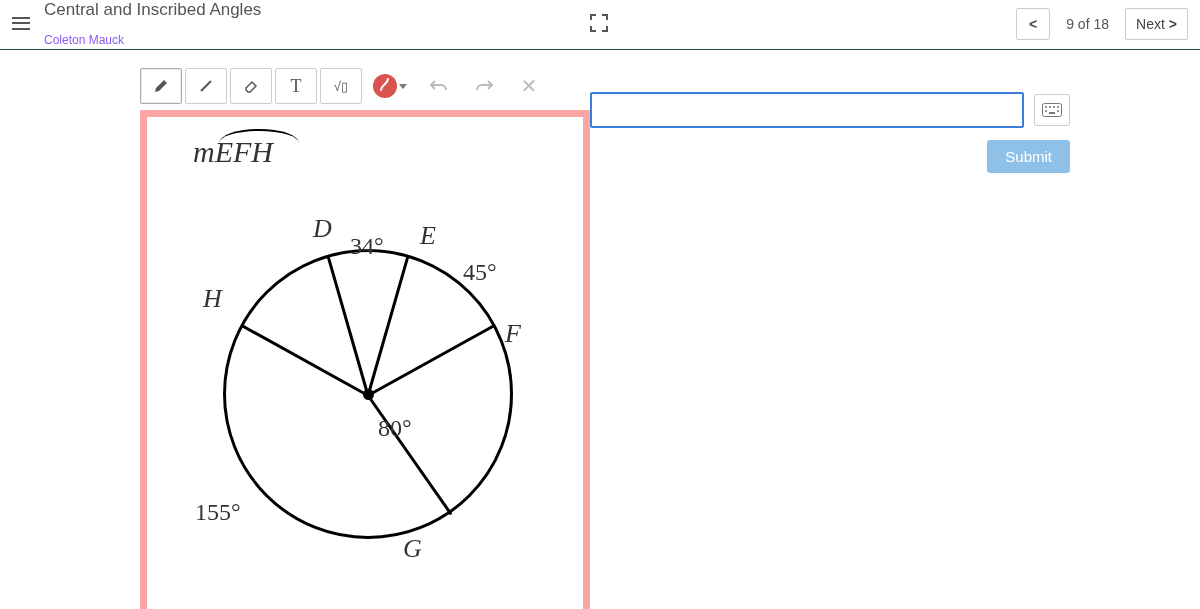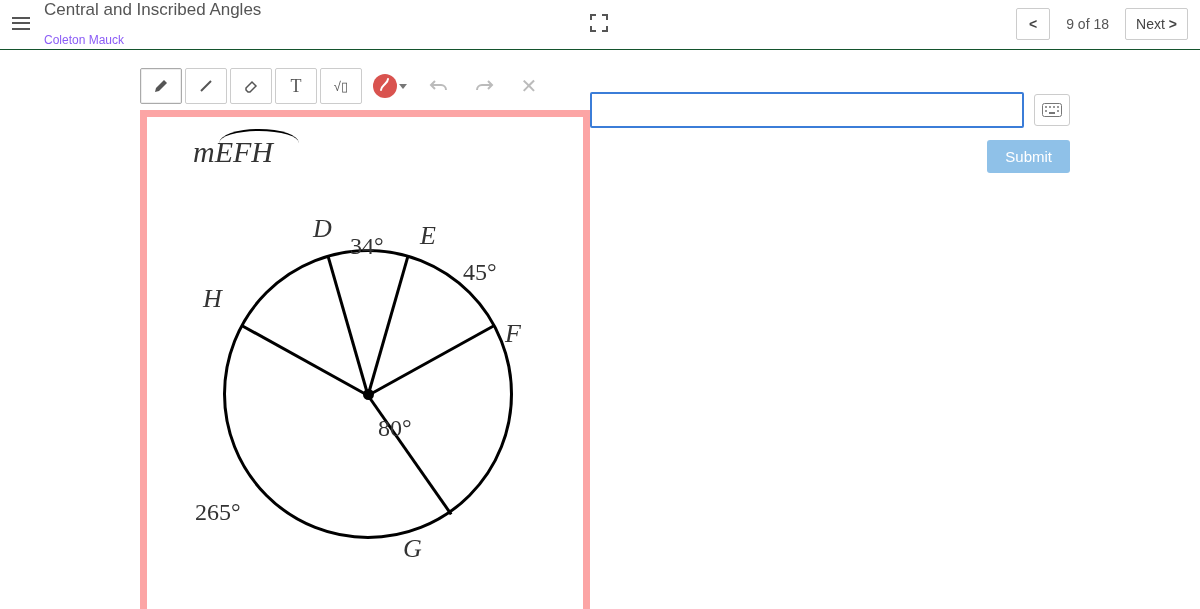--- a/index.html
+++ b/index.html
@@ -311,21 +311,21 @@
         <div class="radius" style="transform: rotate(55deg);"></div>
         <div class="radius" style="transform: rotate(-151deg);"></div>
 
         <span class="pt-label" style="left:130px; top:15px;">D</span>
         <span class="ang-label" style="left:167px; top:34px;">34°</span>
         <span class="pt-label" style="left:237px; top:22px;">E</span>
         <span class="ang-label" style="left:280px; top:60px;font-family:Liberation Serif, serif;">45°</span>
         <span class="pt-label" style="left:322px; top:120px;">F</span>
         <span class="ang-label" style="left:195px; top:205px;margin-top:11px;">80°</span>
         <span class="pt-label" style="left:220px; top:335px;">G</span>
-        <span class="ang-label" style="left:12px; top:300px;">265°</span>
+        <span class="ang-label" style="left:12px; top:300px;">155°</span>
         <span class="pt-label" style="left:20px; top:85px;">H</span>
       </div>
     </div>
   </div>
 
   <div class="right-panel">
     <div class="answer-row">
       <input class="answer-input" value="" style="">
       <button class="kbd-btn">
         <svg width="20" height="14" viewBox="0 0 20 14">

